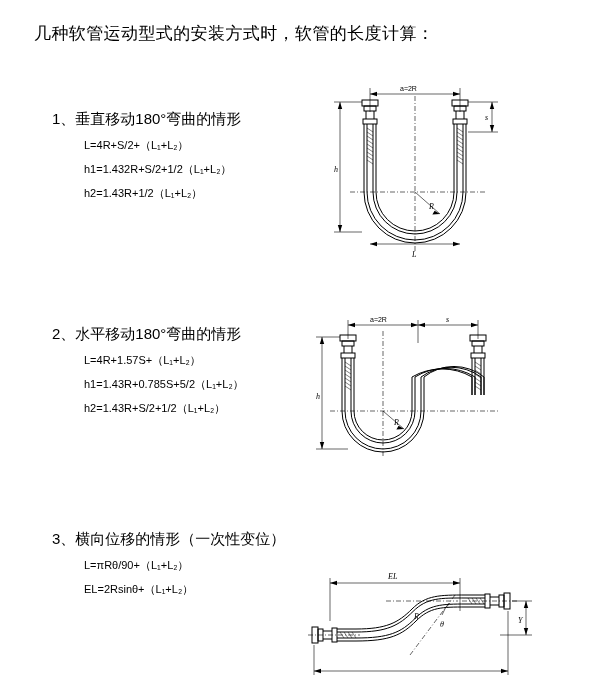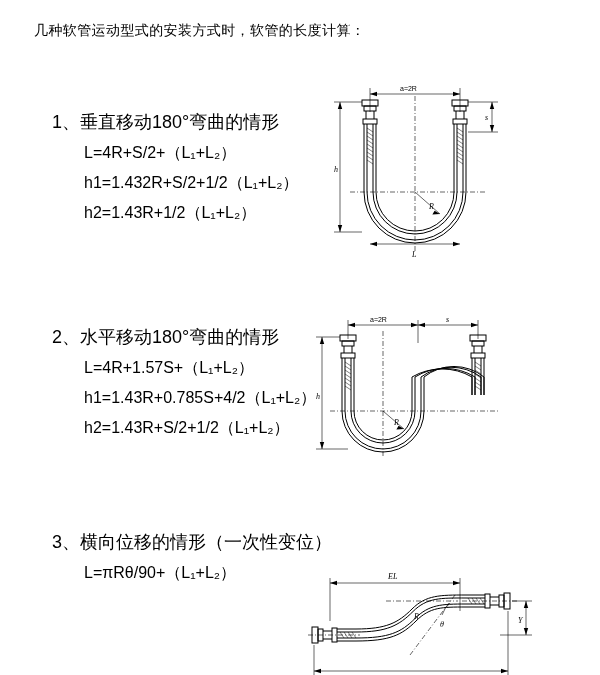--- a/index.html
+++ b/index.html
@@ -12,42 +12,42 @@
     height: 675px;
     position: relative;
     font-family: "Liberation Sans", sans-serif;
     color: #000;
     overflow: hidden;
   }
   .page-title {
     position: absolute;
     left: 34px;
     top: 22px;
-    font-size: 14px;
+    font-size: 17px;
     letter-spacing: 0.4px;
     white-space: nowrap;
   }
   .case {
     position: absolute;
     left: 0;
     width: 600px;
   }
   .case-text {
     position: absolute;
     left: 52px;
     top: 0;
     width: 260px;
   }
   .case-heading {
-    font-size: 18px;
+    font-size: 15px;
     white-space: nowrap;
     margin-bottom: 9px;
   }
   .case-formula {
-    font-size: 16px;
+    font-size: 11px;
     white-space: nowrap;
     margin: 0 0 9px 32px;
   }
   .case-figure {
     position: absolute;
     top: 0;
   }
   .fig1 { left: 300px; top: -38px; }
   .fig2 { left: 300px; top: -18px; }
   .fig3 { left: 290px; top: -10px; margin-top: 45px; }
@@ -158,21 +158,21 @@
       <line class="thin" x1="168" y1="60" x2="198" y2="60"></line>
       <text class="lbl-i" x="185" y="48">s</text>
     </svg>
   </div>
 </div>
 
 <div class="case" style="top:325px;">
   <div class="case-text">
     <div class="case-heading">2、水平移动180°弯曲的情形</div>
     <div class="case-formula">L=4R+1.57S+（L₁+L₂）</div>
-    <div class="case-formula">h1=1.43R+0.785S+4/2（L₁+L₂）</div>
+    <div class="case-formula">h1=1.43R+0.785S+5/2（L₁+L₂）</div>
     <div class="case-formula">h2=1.43R+S/2+1/2（L₁+L₂）</div>
   </div>
 
   <div class="case-figure fig2">
     <svg width="260" height="180" viewBox="0 0 260 180">
 
       <line class="thin" x1="48" y1="18" x2="118" y2="18"></line>
       <path class="solidblk" d="M48,18 l7,-2.2 l0,4.4 z"></path>
       <path class="solidblk" d="M118,18 l-7,-2.2 l0,4.4 z"></path>
       <text class="lbl" x="70" y="15">a=2R</text>
@@ -241,20 +241,21 @@
       <line class="thin" x1="16" y1="142" x2="48" y2="142"></line>
       <text class="lbl-i" x="16" y="92">h</text>
     </svg>
   </div>
 </div>
 
 <div class="case" style="top:530px;">
   <div class="case-text">
     <div class="case-heading">3、横向位移的情形（一次性变位）</div>
     <div class="case-formula">L=πRθ/90+（L₁+L₂）</div>
+    <div class="case-formula">EL=2Rsinθ+（L₁+L₂）</div>
   </div>
 
   <div class="case-figure fig3">
     <svg width="270" height="140" viewBox="0 0 270 140">
 
       <line class="thin" x1="40" y1="18" x2="170" y2="18"></line>
       <path class="solidblk" d="M40,18 l7,-2.2 l0,4.4 z"></path>
       <path class="solidblk" d="M170,18 l-7,-2.2 l0,4.4 z"></path>
       <text class="lbl-i" x="98" y="14">EL</text>
       <line class="thin" x1="40" y1="13" x2="40" y2="56"></line>

